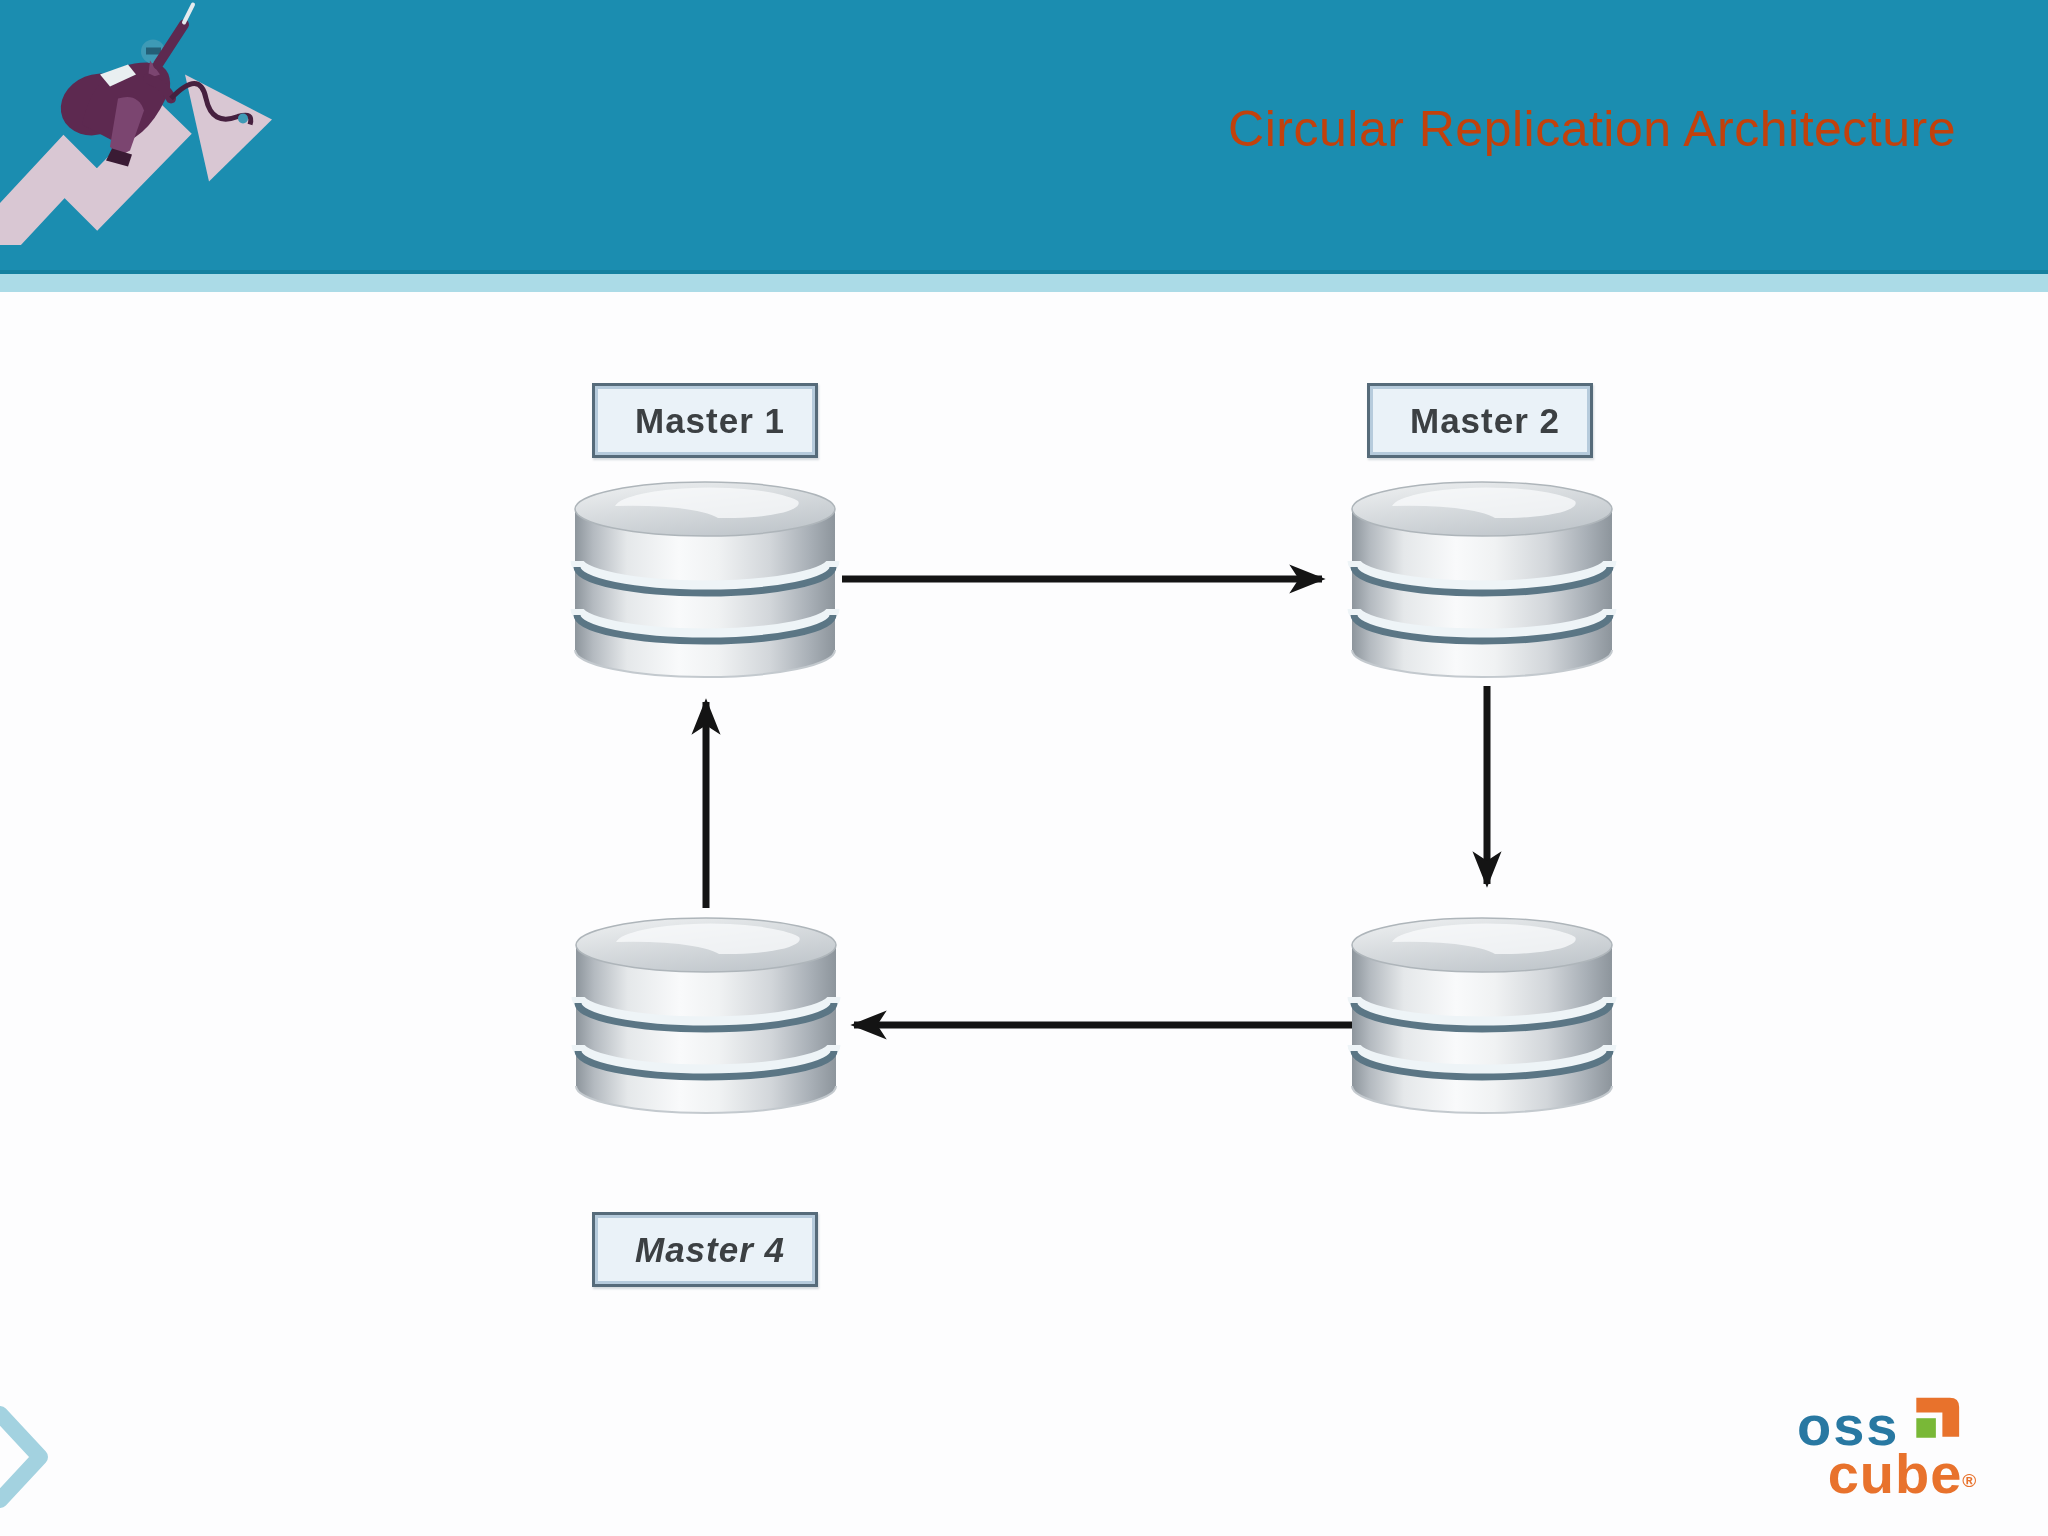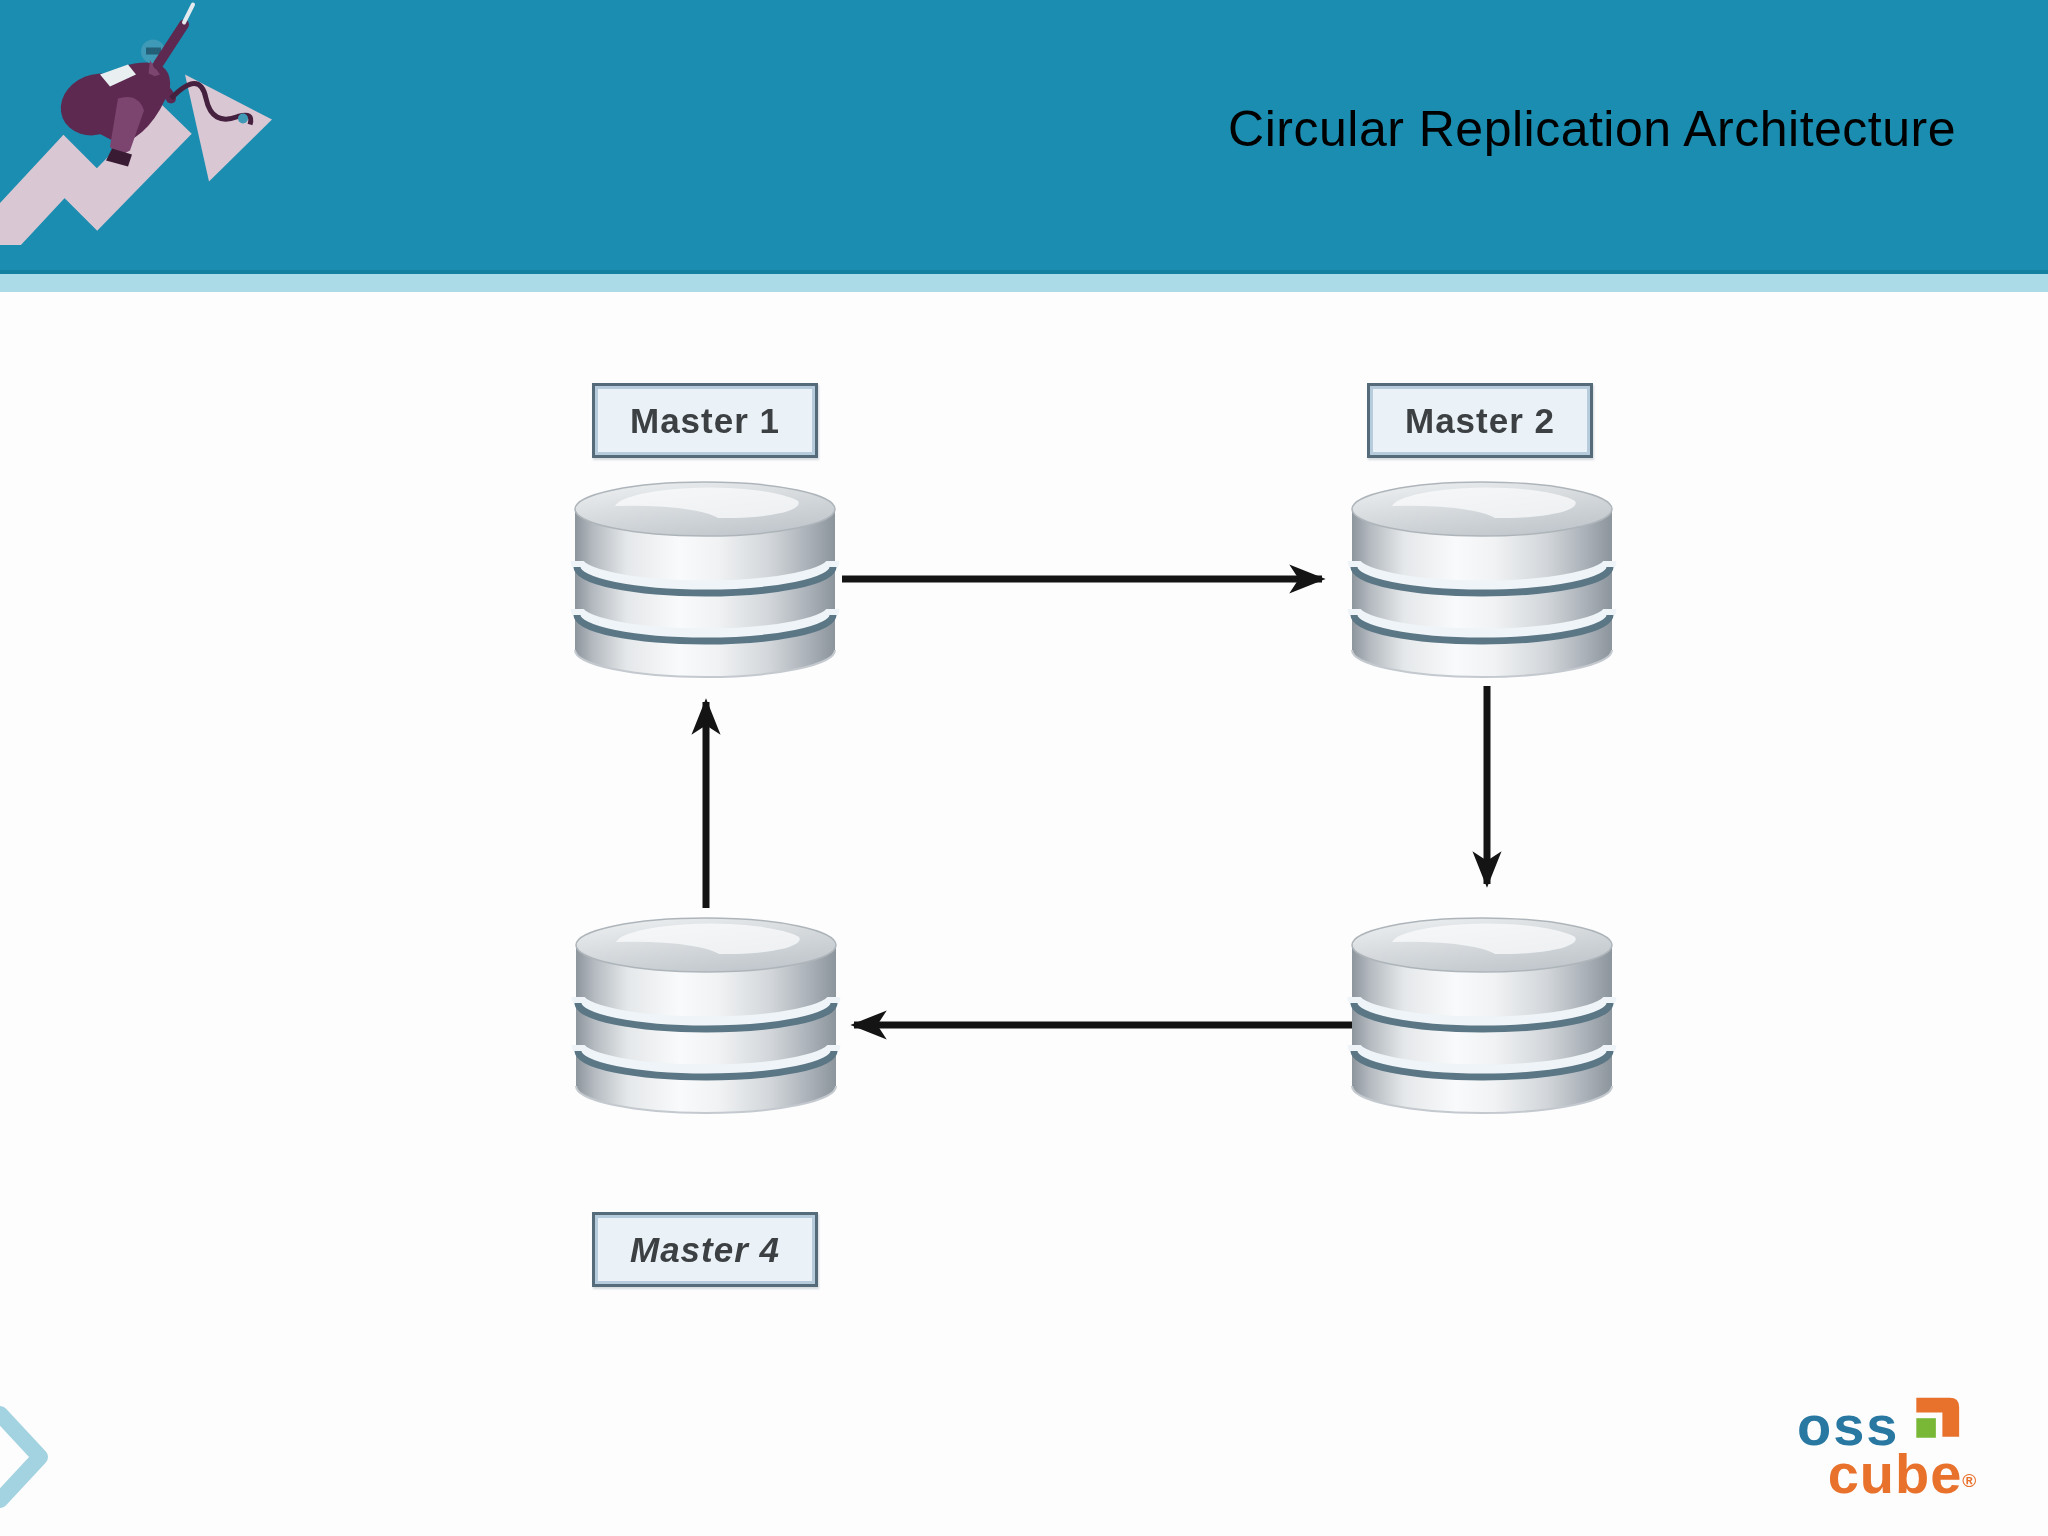--- a/index.html
+++ b/index.html
@@ -4,31 +4,31 @@
 <style>
   html,body{margin:0;padding:0;background:#e9e9e9;}
   .slide{
     position:relative;width:2048px;height:1536px;overflow:hidden;
     background:#fdfdfe;font-family:"Liberation Sans",sans-serif;
   }
   
   .header{position:absolute;top:0;left:0;width:100%;height:270px;background:#1b8db0;border-bottom:4px solid #14809f;}
   .header-strip{position:absolute;top:274px;left:0;width:100%;height:18px;background:#abdbe7;}
   .title{
-    position:absolute;top:100px;right:92px;color:#000000;
+    position:absolute;top:100px;right:92px;color:#c2410c;
     font-size:50px;font-weight:400;letter-spacing:.5px;white-space:nowrap;
   }
   .mascot{position:absolute;top:0;left:0;width:330px;height:245px;}
   
   .node-label{
     position:absolute;width:226px;height:75px;box-sizing:border-box;
     background:#eaf2f8;border:3px solid #566b7a;
     box-shadow:inset 0 0 0 3px #b6cbdc, 1px 2px 2px rgba(90,110,125,.25);
-    display:flex;align-items:center;justify-content:center;
-    font-size:35px;font-weight:700;color:#3c4043;letter-spacing:1px;
+    display:flex;align-items:center;justify-content:flex-start;
+    font-size:35px;font-weight:700;color:#3c4043;letter-spacing:1px;padding-left:40px;
   }
   .lbl-m1{left:592px;top:383px;}
   .lbl-m2{left:1367px;top:383px;}
   .lbl-m3{left:1367px;top:1148px;}
   .lbl-m4{left:592px;top:1212px;font-style:italic;}
   .db{position:absolute;width:270px;height:207px;}
   .db-m1{left:570px;top:476px;}
   .db-m2{left:1347px;top:476px;}
   .db-m3{left:1347px;top:912px;}
   .db-m4{left:571px;top:912px;}

